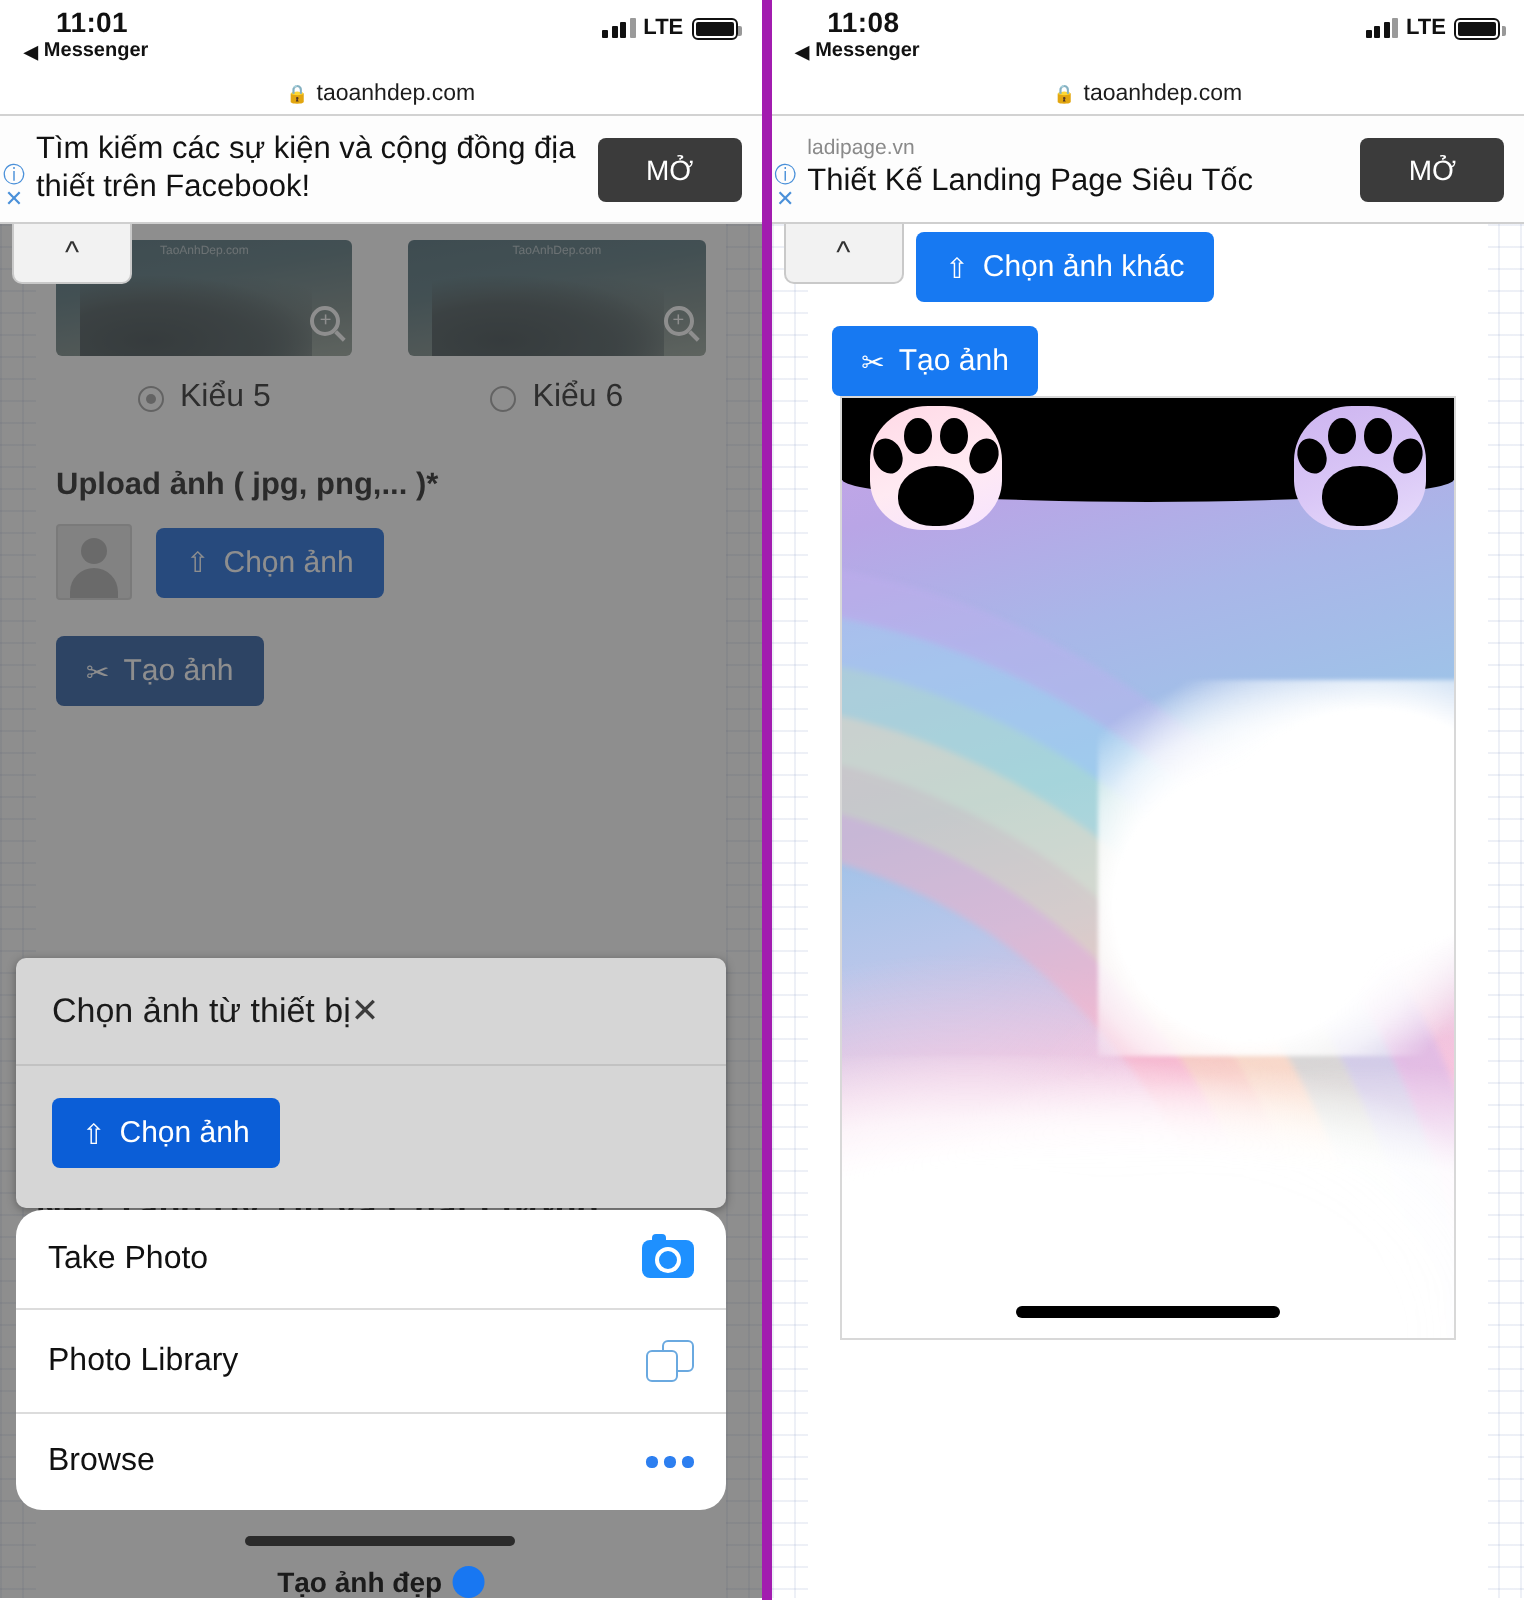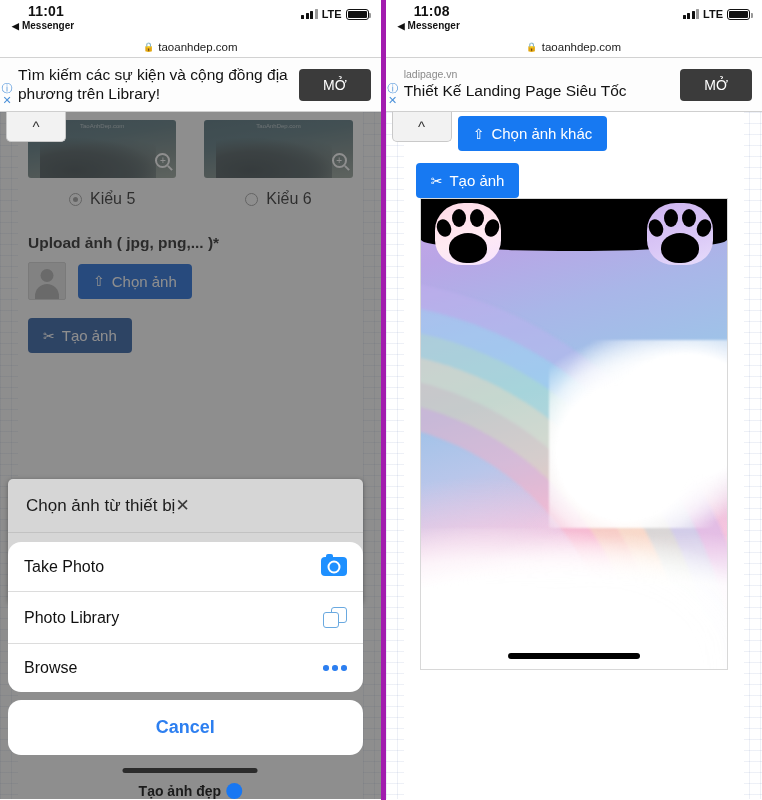--- a/index.html
+++ b/index.html
@@ -227,21 +227,21 @@
       <span class="lock">🔒</span>
       <span>taoanhdep.com</span>
     </div>
 
     <div class="ad">
       <div class="ad-badges">
         <span class="ad-info">ⓘ</span>
         <span class="ad-close">✕</span>
       </div>
       <div class="ad-body">
-        <div class="ad-text">Tìm kiếm các sự kiện và cộng đồng địa phương trên Library!</div>
+        <div class="ad-text">Tìm kiếm các sự kiện và cộng đồng địa thiết trên Facebook!</div>
       </div>
       <button class="ad-open">MỞ</button>
     </div>
 
     <div class="page">
       <div class="gridbg"></div>
       <div class="sheetcol"></div>
 
       <div class="form">
         <div class="thumbs">
@@ -324,21 +324,20 @@
           </div>
           <div class="sheet-row">
             <span>Browse</span>
             <span class="dots">
                 <i></i>
                 <i></i>
                 <i></i>
               </span>
           </div>
         </div>
-        <div class="sheet-cancel">Cancel</div>
       </div>
 
       <div class="home-ind"></div>
     </div>
   </div>
 
   <div class="panel panel-right">
 
     <div class="statusbar">
       <div class="sb-left">

